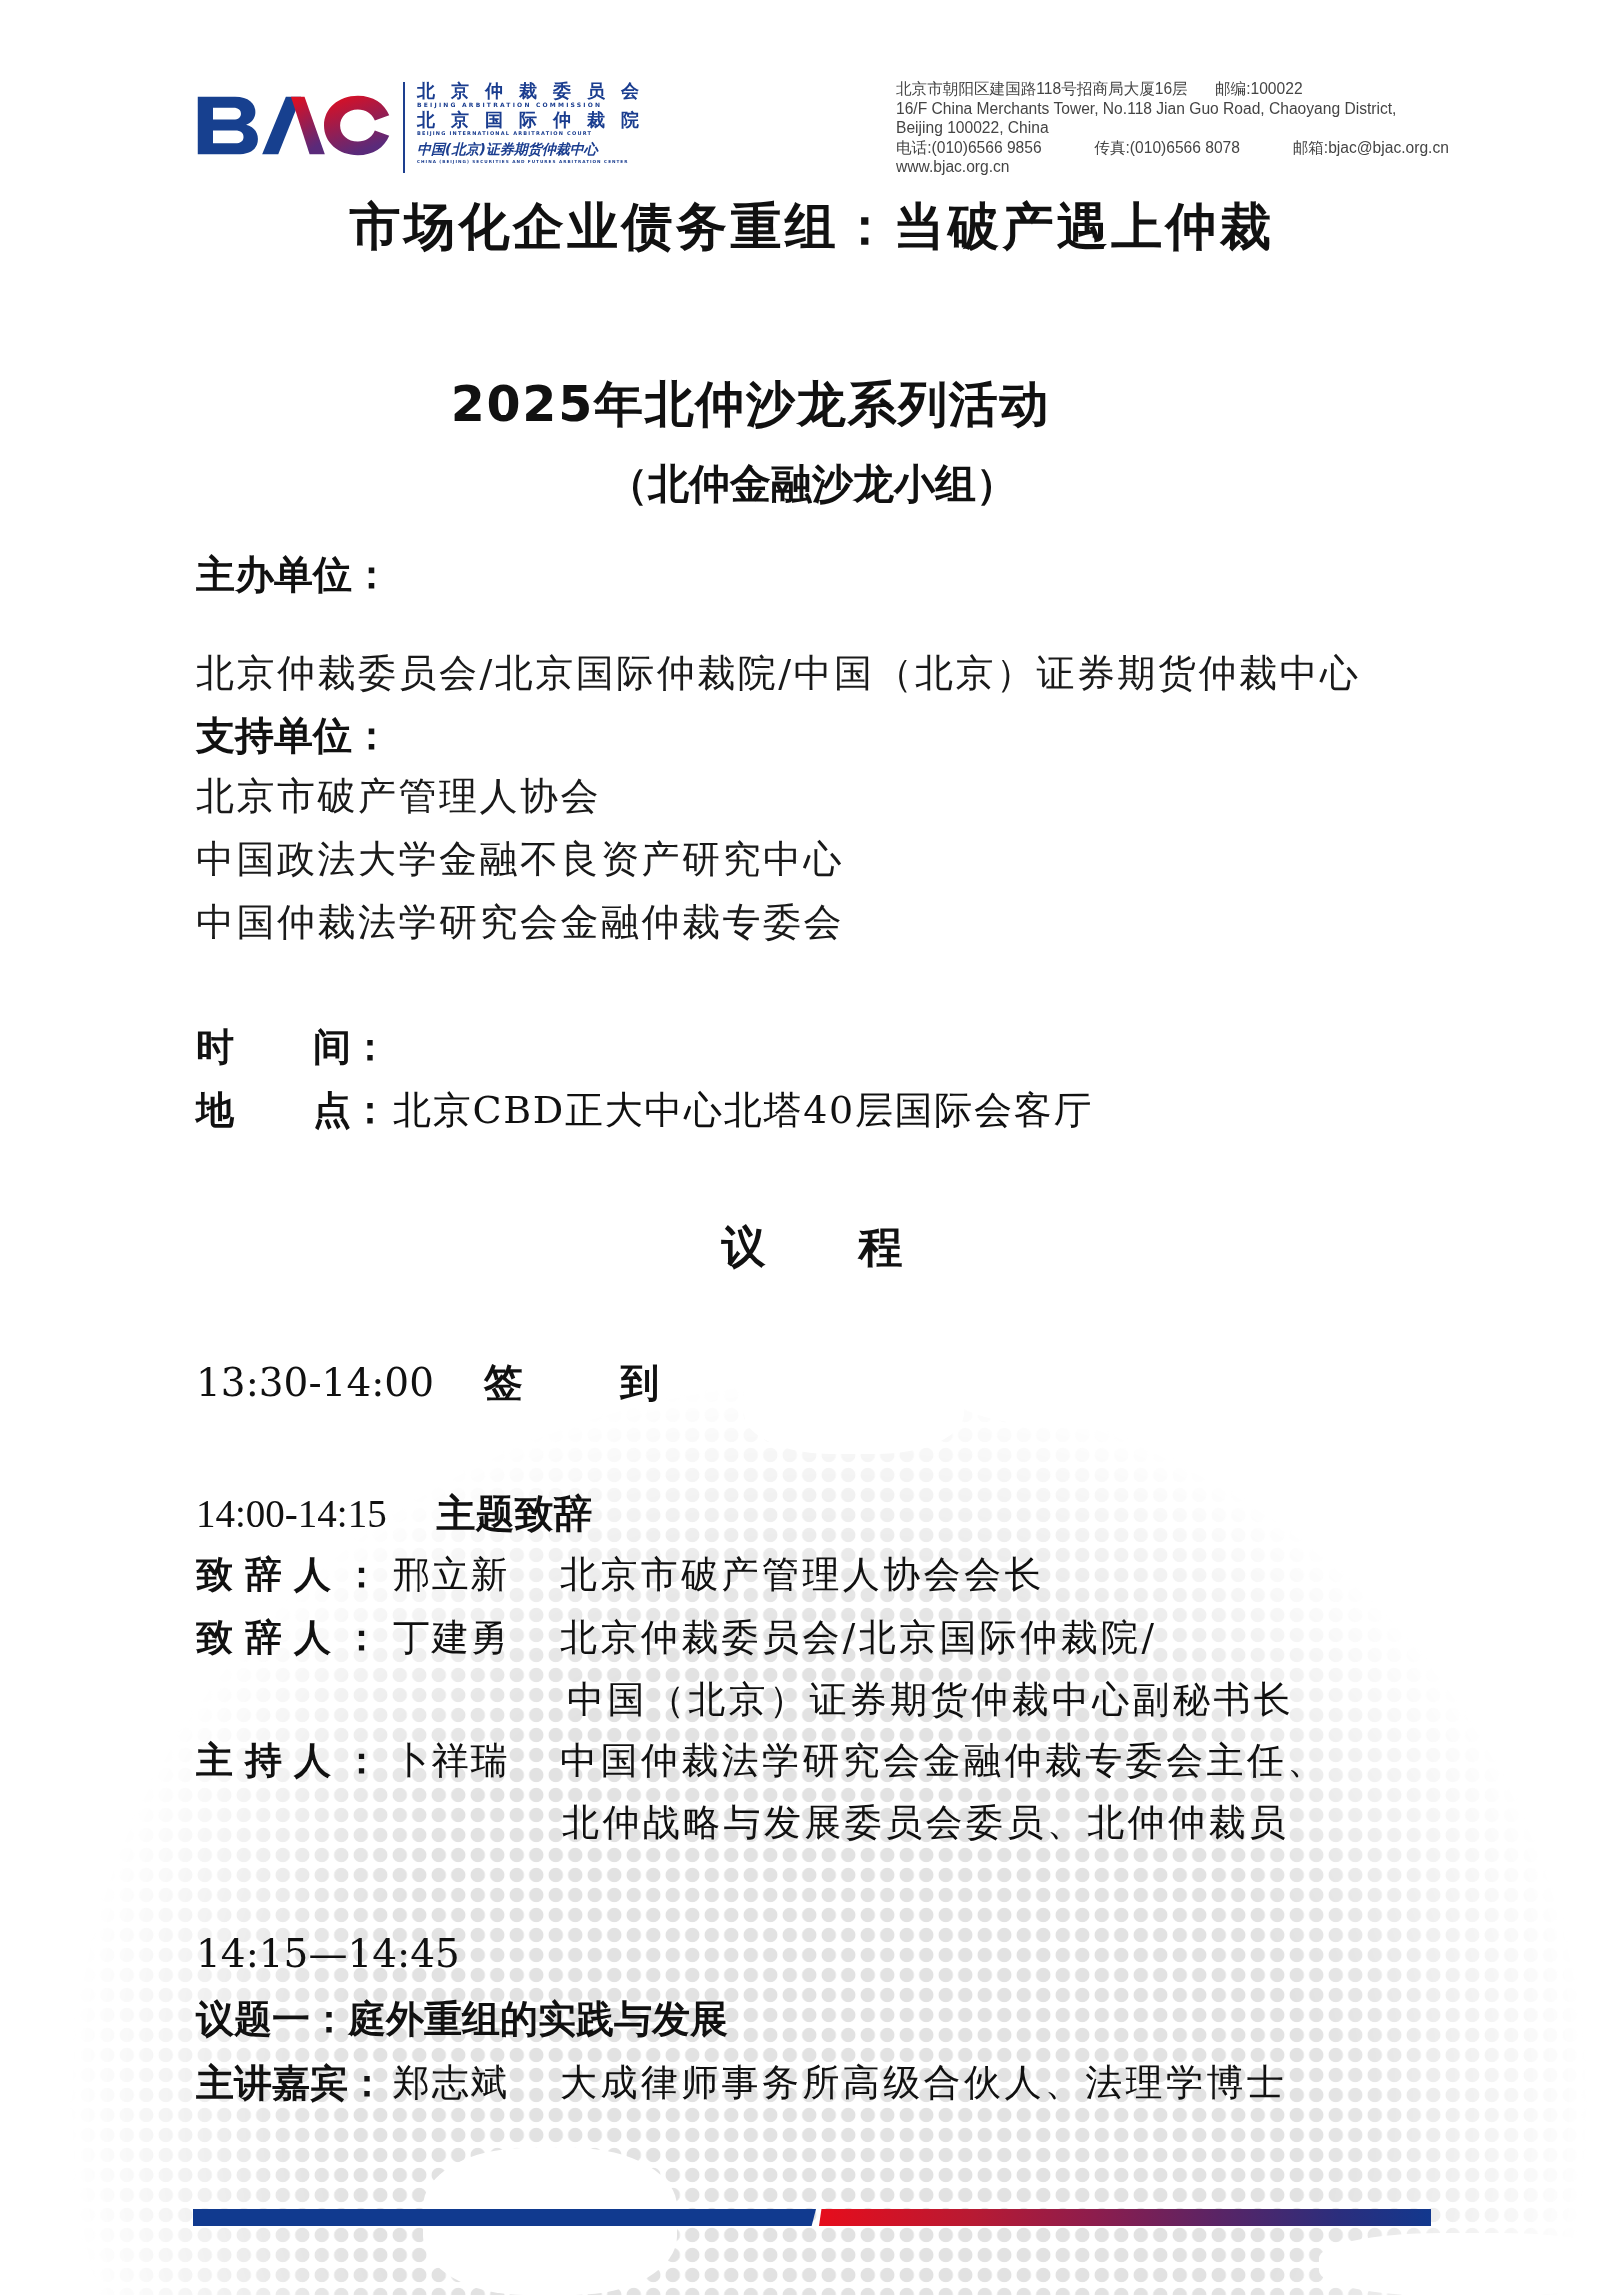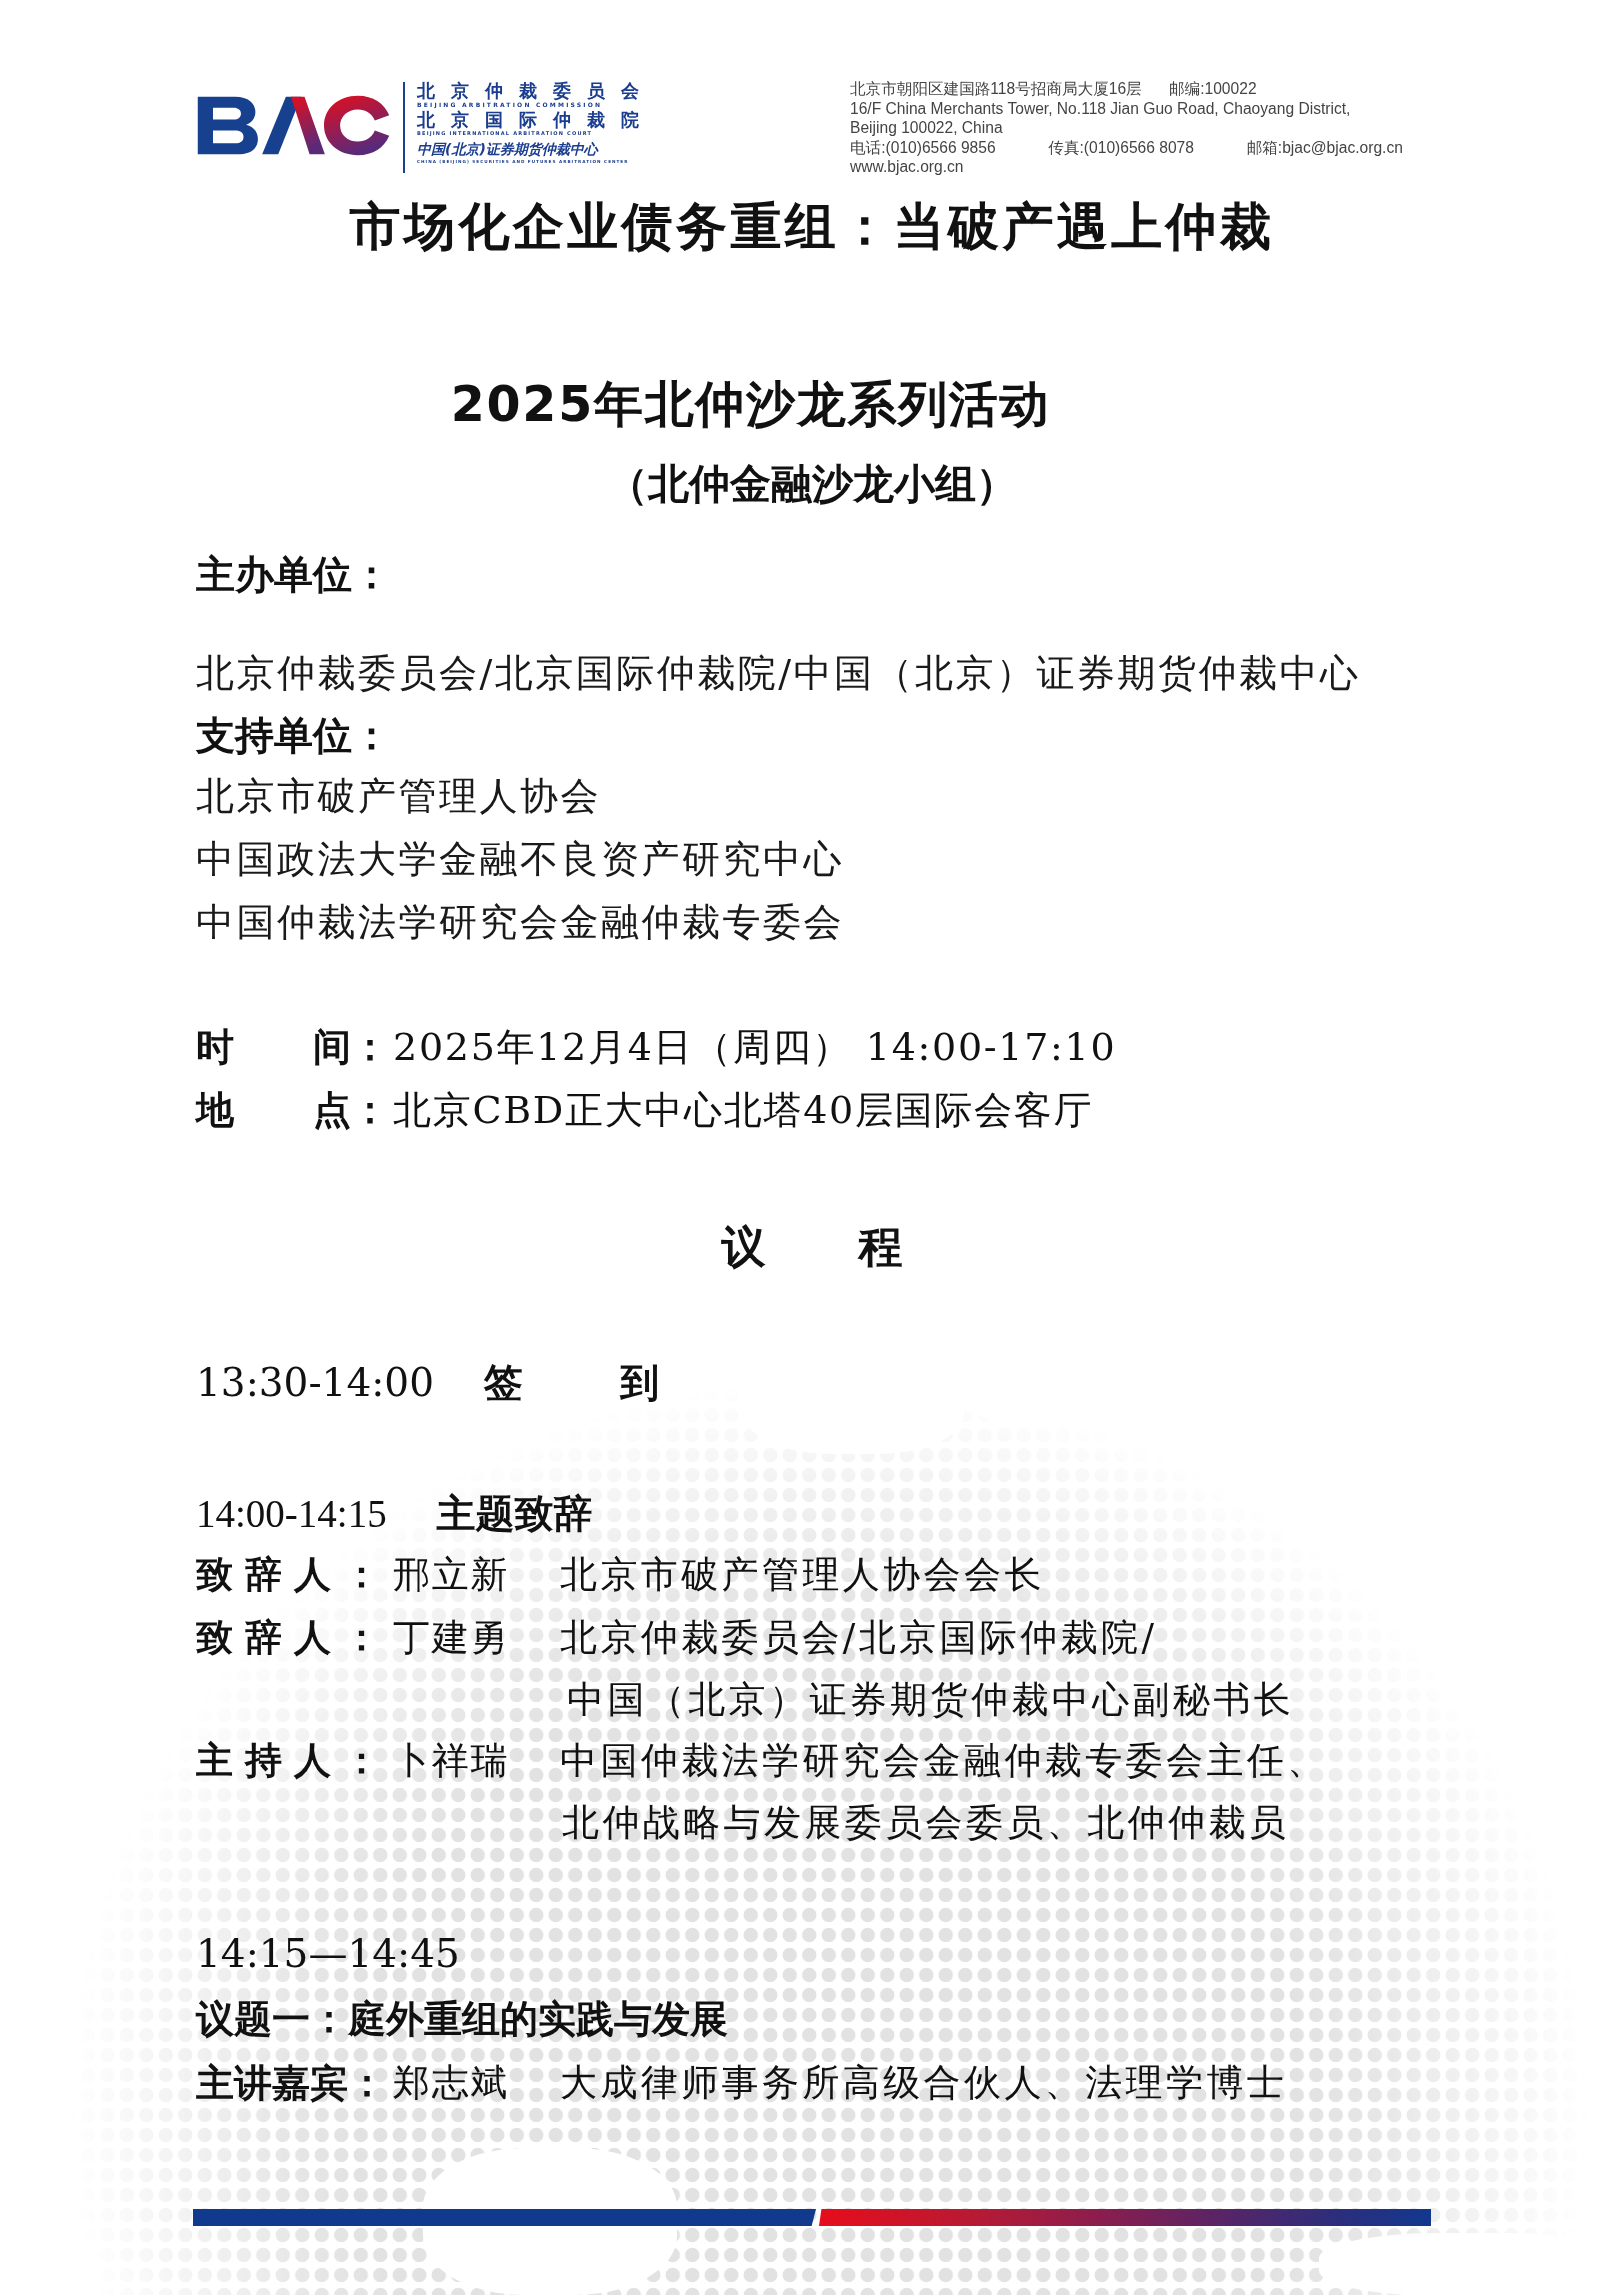--- a/index.html
+++ b/index.html
@@ -25,21 +25,21 @@
   .logo-divider { position: absolute; left: 403px; top: 82px; width: 1.7px; height: 91px; background: #1d3f8f; }
   .logo-text { position: absolute; left: 417px; top: 82px; width: 245px; color: #1a3d8f;
                font-family: "DejaVu Sans", "Liberation Sans", sans-serif; font-weight: bold; }
   .logo-cn { font-size: 18px; line-height: 18.6px; letter-spacing: 16px; white-space: nowrap; }
   .logo-cn.tight { letter-spacing: 0px; font-size: 14px; font-style: italic; }
   .logo-en { font-size: 6px; line-height: 8.5px; letter-spacing: 2.2px; white-space: nowrap; margin-bottom: 1.7px; }
   .logo-en.small { letter-spacing: 1.2px; font-size: 5px; }
 
   .contact { position: absolute; left: 850px; top: 79px; color: #444;
              font-family: "Liberation Sans", "DejaVu Sans", sans-serif; font-size: 15.6px; line-height: 19.5px; }
-  .contact .row { white-space: nowrap; }
+  .contact .row { white-space: nowrap; margin-left: 46px; }
   .contact .gap { display: inline-block; width: 44px; }
 
   
   .t { position: absolute; white-space: nowrap; z-index: 2; }
   .title { left: 0; width: 1624px; text-align: center; top: 193px; font-size: 51px; font-weight: bold;
            font-family: "DejaVu Sans", "Liberation Sans", sans-serif; letter-spacing: 3.4px; }
   .subtitle { left: 0; width: 1501px; text-align: center; top: 372px; font-size: 49px; font-weight: bold;
               font-family: "DejaVu Sans", "Liberation Sans", sans-serif; letter-spacing: 1.7px; }
   .subtitle2 { left: 0; width: 1624px; text-align: center; top: 457px; font-size: 41px; font-weight: bold;
                font-family: "DejaVu Sans", "Liberation Sans", sans-serif; }
@@ -130,21 +130,20 @@
 <div class="t body" style="top:648px">北京仲裁委员会/北京国际仲裁院/中国（北京）证券期货仲裁中心</div>
 
 <div class="t heading" style="top:709px">支持单位：</div>
 <div class="t body" style="top:771px">北京市破产管理人协会</div>
 <div class="t body" style="top:834px">中国政法大学金融不良资产研究中心</div>
 <div class="t body" style="top:897px">中国仲裁法学研究会金融仲裁专委会</div>
 
 <div class="t" style="left:0;top:1022px;width:1624px;height:51px;font-size:38px">
   <span class="k1 label-bold">时</span>
   <span class="k2 label-bold">间：</span>
-  <span class="kv" style="letter-spacing:1.7px">2025年12月4日（周四） 14:00-17:10</span>
 </div>
 <div class="t" style="left:0;top:1085px;width:1624px;height:51px;font-size:38px">
   <span class="k1 label-bold">地</span>
   <span class="k2 label-bold">点：</span>
   <span class="kv" style="letter-spacing:1.7px">北京CBD正大中心北塔40层国际会客厅</span>
 </div>
 
 <div class="t agenda-title">
   <span>议</span><span class="sp"></span><span>程</span>
 </div>

